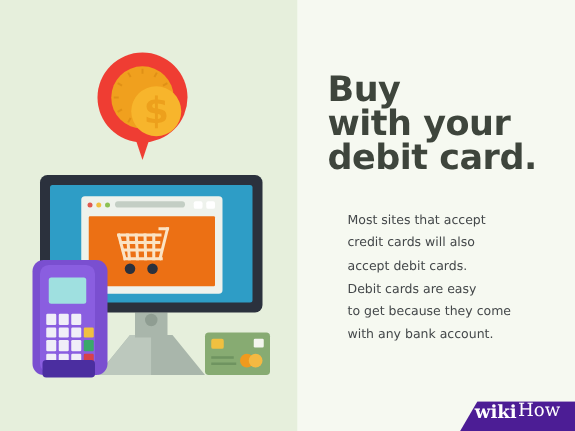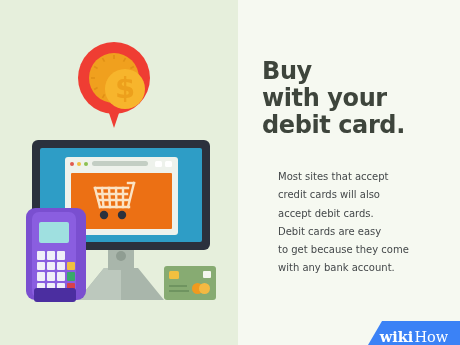--- a/index.html
+++ b/index.html
@@ -32,21 +32,21 @@
   }
 
   
   .heading {
     position: absolute;
     left: 262px;
     top: 58px;
     width: 190px;
     margin: 0;
     font-family: "DejaVu Sans", sans-serif;
-    font-size: 24px;
+    font-size: 28px;
     line-height: 27px;
     font-weight: bold;
     color: #3e453c;
     letter-spacing: -0.4px;
     white-space: pre-line;
   }
   .body-copy {
     position: absolute;
     left: 262px;
     top: 152px;
@@ -59,25 +59,25 @@
     white-space: pre-line;
   }
 
   
   .wikihow-logo {
     position: absolute;
     left: 368px;
     top: 321px;
     width: 92px;
     height: 24px;
-    background: #3b82f6;
+    background: #4c1d95;
     -webkit-clip-path: polygon(14px 0, 100% 0, 100% 100%, 0 100%);
     clip-path: polygon(14px 0, 100% 0, 100% 100%, 0 100%);
     display: flex;
-    align-items: flex-end;
+    align-items: flex-start;
     justify-content: center;
     font-family: "DejaVu Serif", serif;
     font-size: 14.5px;
     color: #ffffff;
     letter-spacing: 0px;
   }
   .wikihow-logo .wk-wiki { font-weight: bold; }
   .wikihow-logo .wk-how  { font-weight: normal; margin-left: 1px; }
 
   

